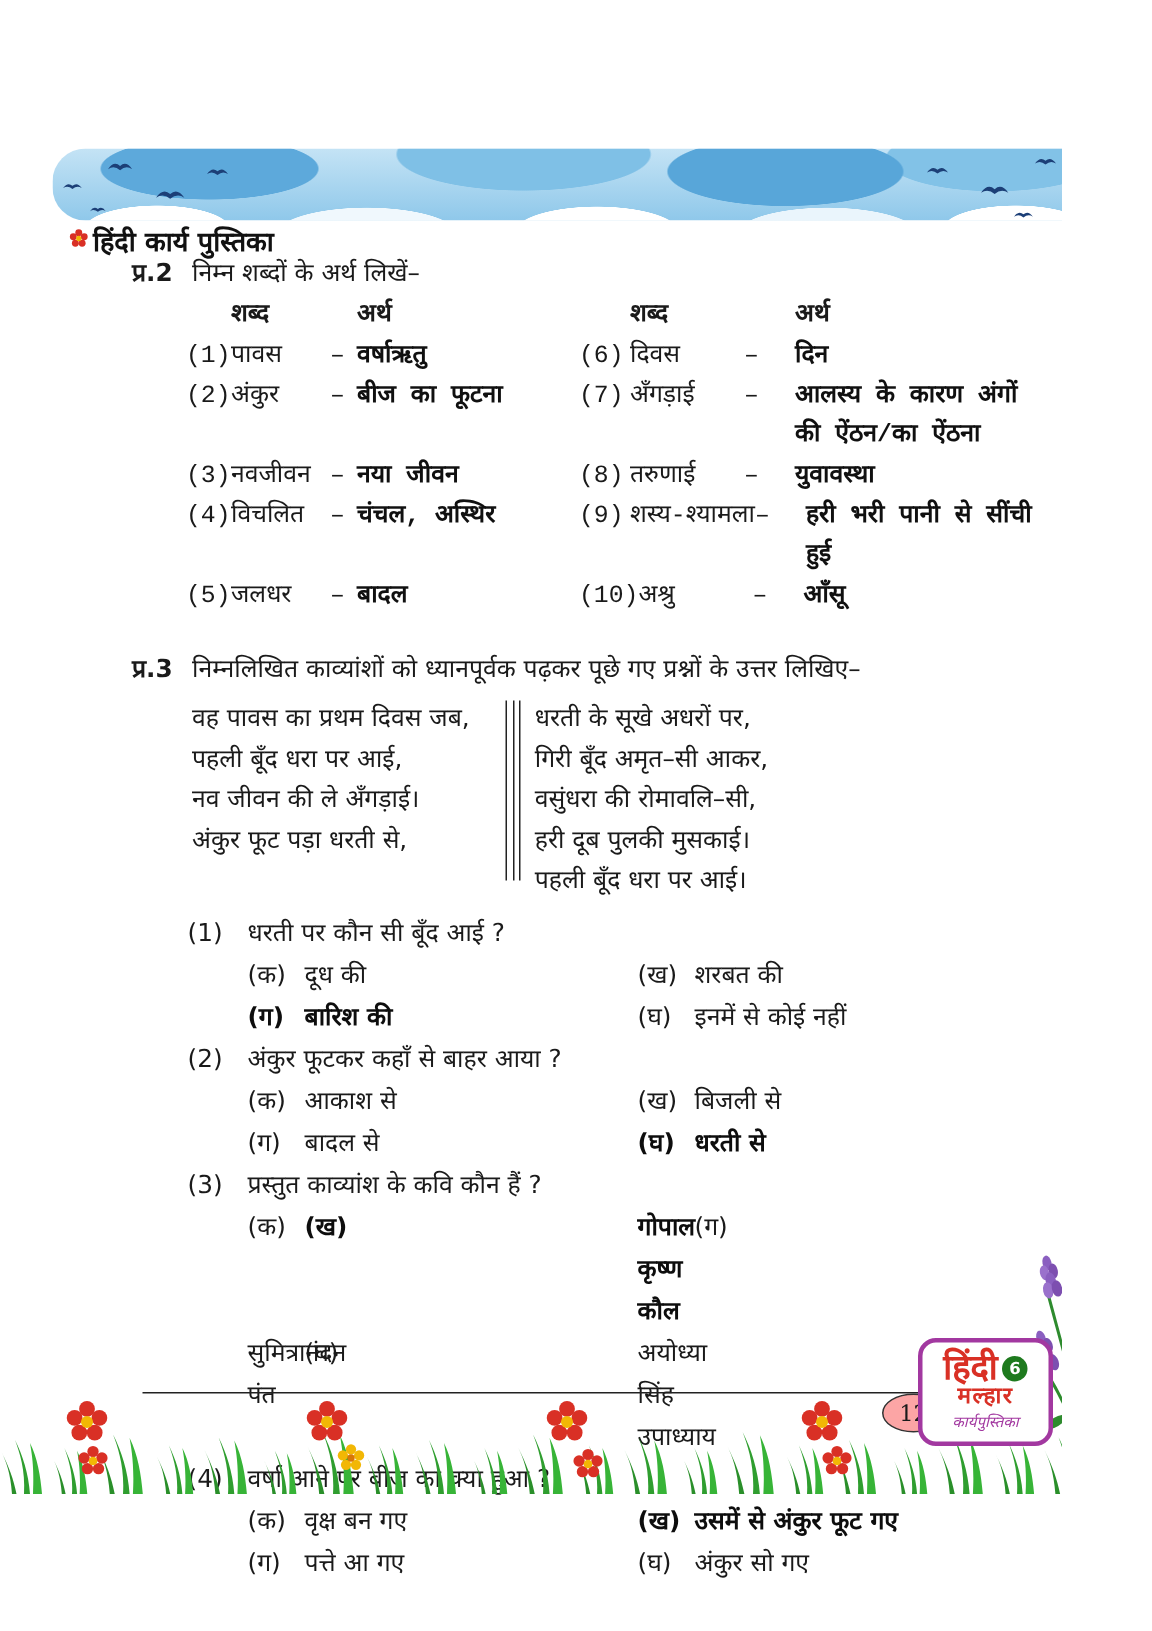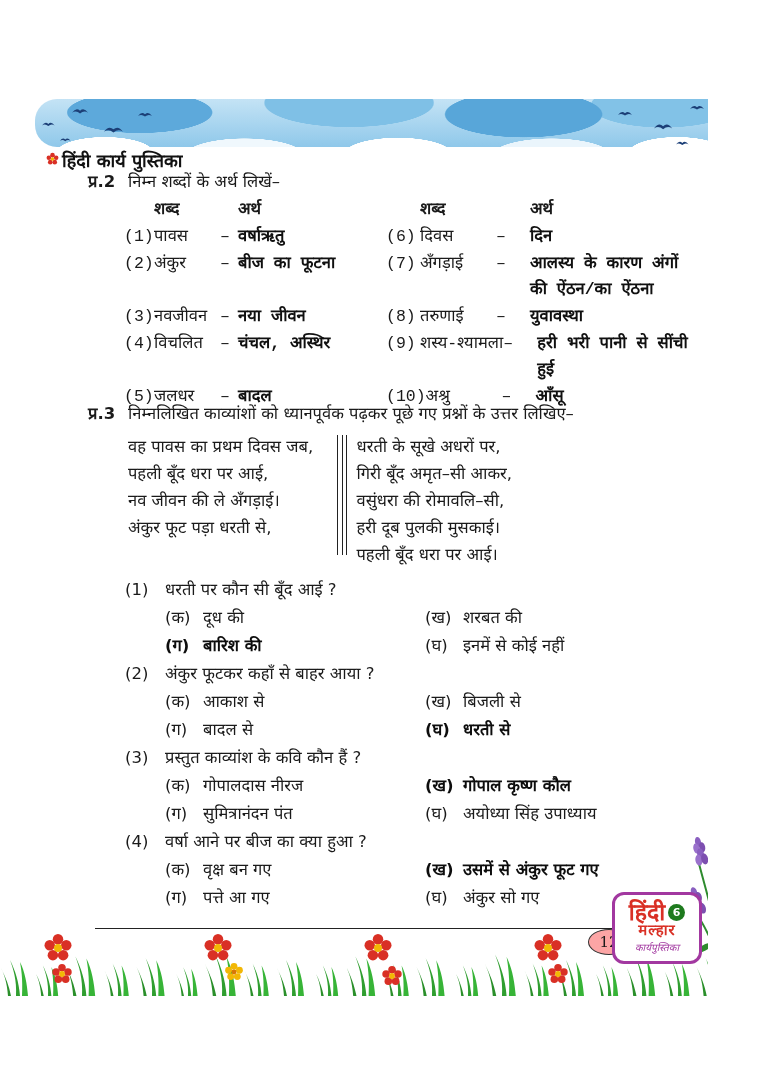--- a/index.html
+++ b/index.html
@@ -37,21 +37,21 @@
   .vhalf span { line-height:26px; }
   .vnum  { flex:0 0 30px; }
   .rnum  { flex:0 0 34px; }
   .vword { min-width:66px; white-space:nowrap; margin-right:0; }
   .rword { min-width:76px; white-space:nowrap; }
   .vdash { flex:0 0 18px; }
   .rdash { flex:0 0 34px; }
   .vmean { flex:1; font-weight:bold; color:#101010; }
   .vh    { font-weight:bold; }
   
-  .q3 { position:absolute; left:88px; top:400px; width:600px; }
+  .q3 { position:absolute; left:88px; top:432px; width:600px; }
   .poem { display:flex; margin:6px 0 8px 40px; }
   .poem-col { line-height:27px; }
   .poem-left { width:205px; }
   .poem-divider { display:flex; align-self:flex-start; height:120px; margin:2px 10px 0 4px; }
   .poem-divider i { display:block; width:0; border-left:1.5px solid #222; height:100%; }
   .poem-divider i:nth-child(1){ margin-right:4px; }
   .poem-divider i:nth-child(2){ margin-right:2.5px; }
   .poem-right { flex:1; }
   .questions { margin-left:37px; }
   .question  { margin-bottom:0; }
@@ -302,21 +302,20 @@
         </div>
       </div>
 
       <div class="question">
         <div class="qrow">
           <span class="qn">(3)</span>
           <span>प्रस्तुत काव्यांश के कवि कौन हैं ?</span>
         </div>
         <div class="opts">
           <span>(क)</span>
-          <span>गोपालदास नीरज</span>
           <span class="ans">(ख)</span>
           <span class="ans">गोपाल कृष्ण कौल</span>
           <span>(ग)</span>
           <span>सुमित्रानंदन पंत</span>
           <span>(घ)</span>
           <span>अयोध्या सिंह उपाध्याय</span>
         </div>
       </div>
 
       <div class="question">

